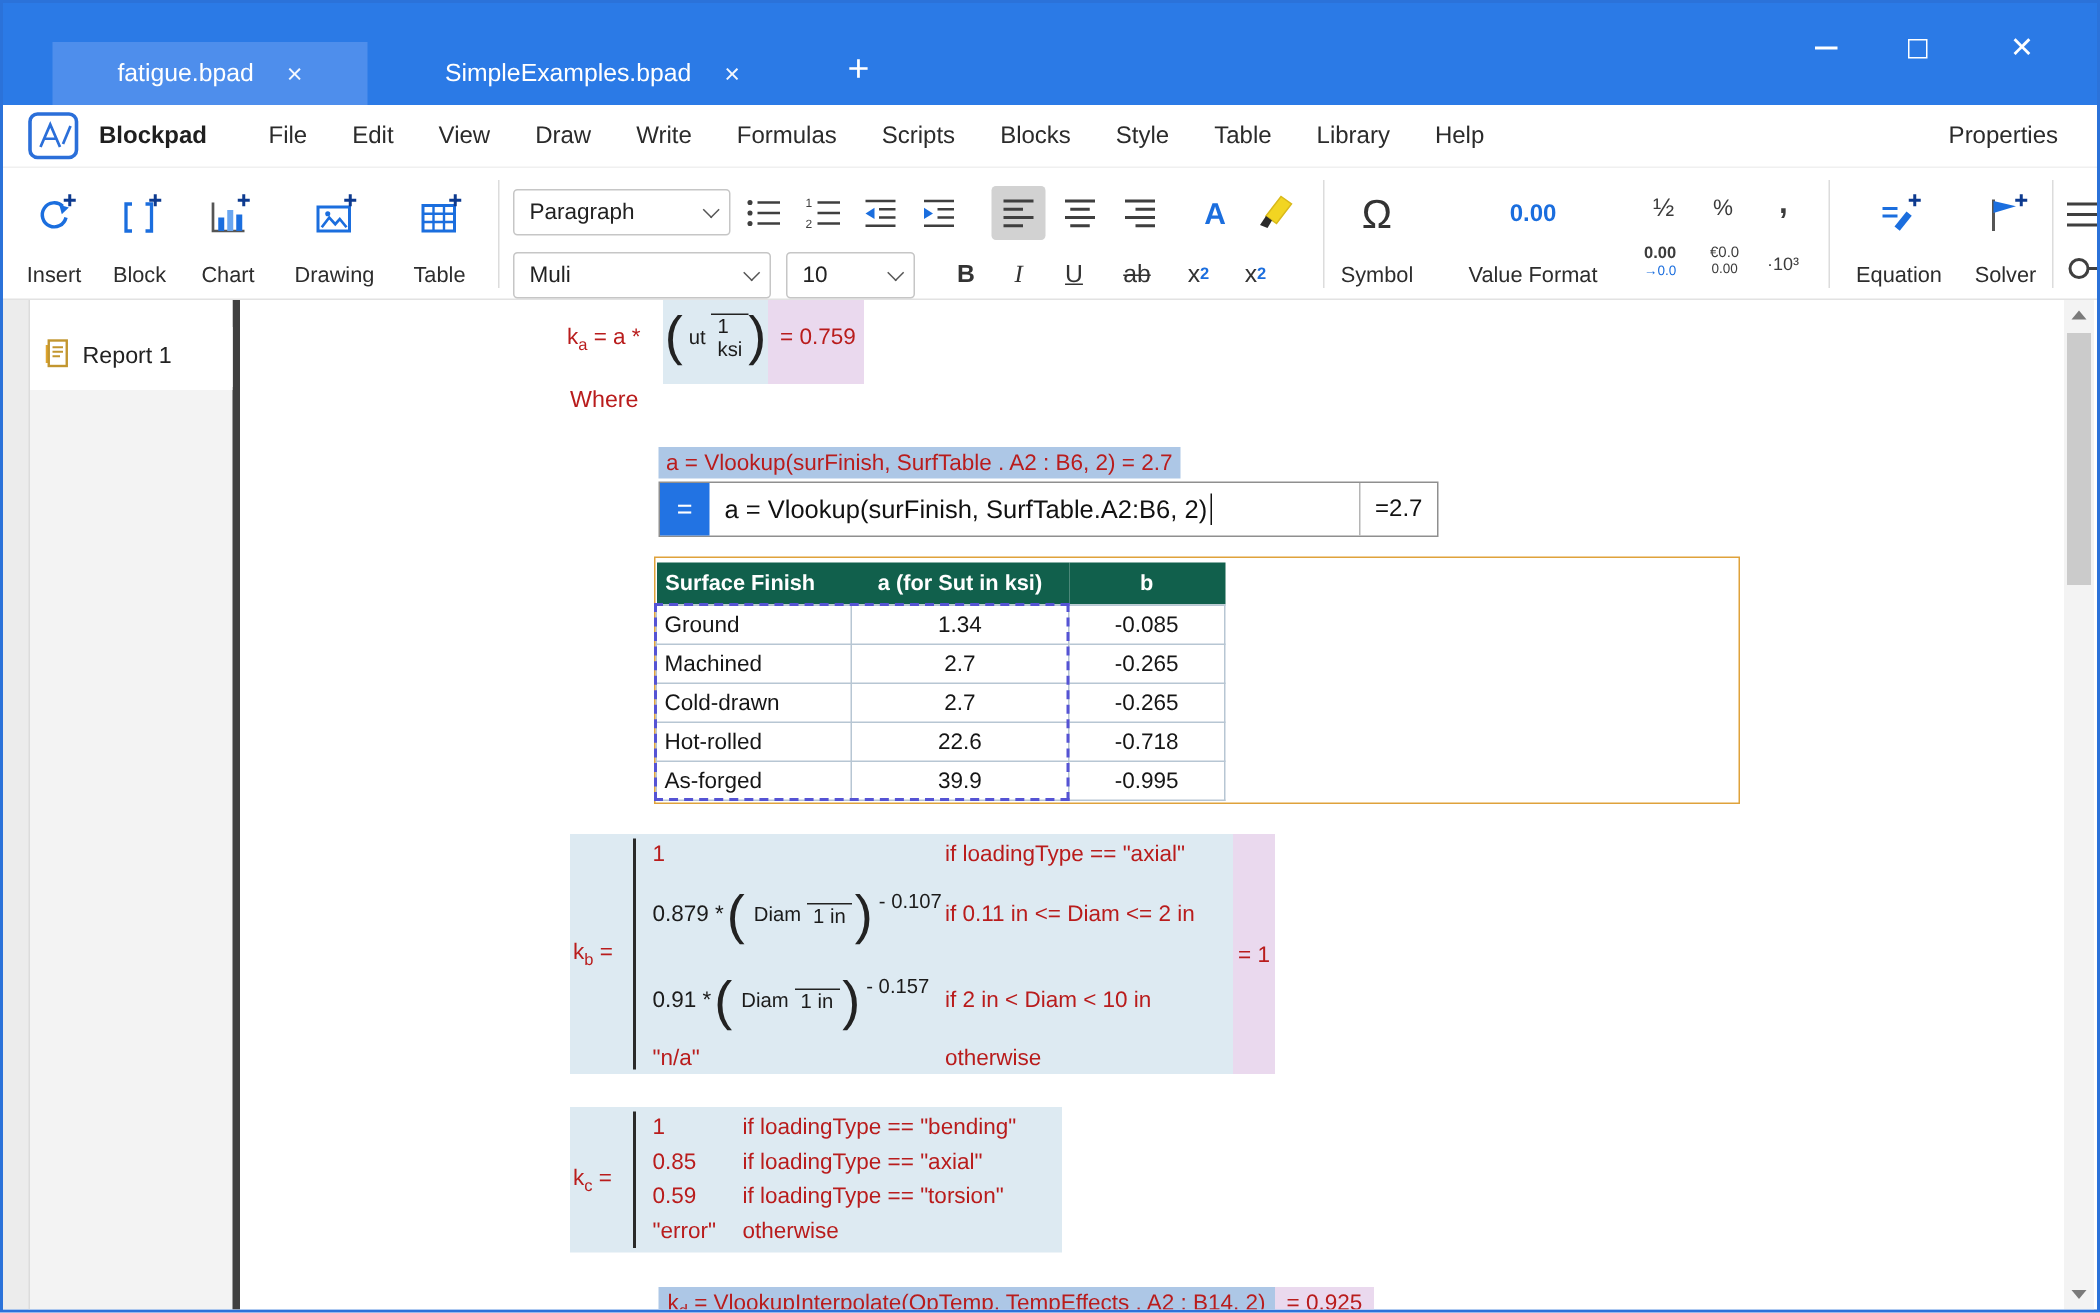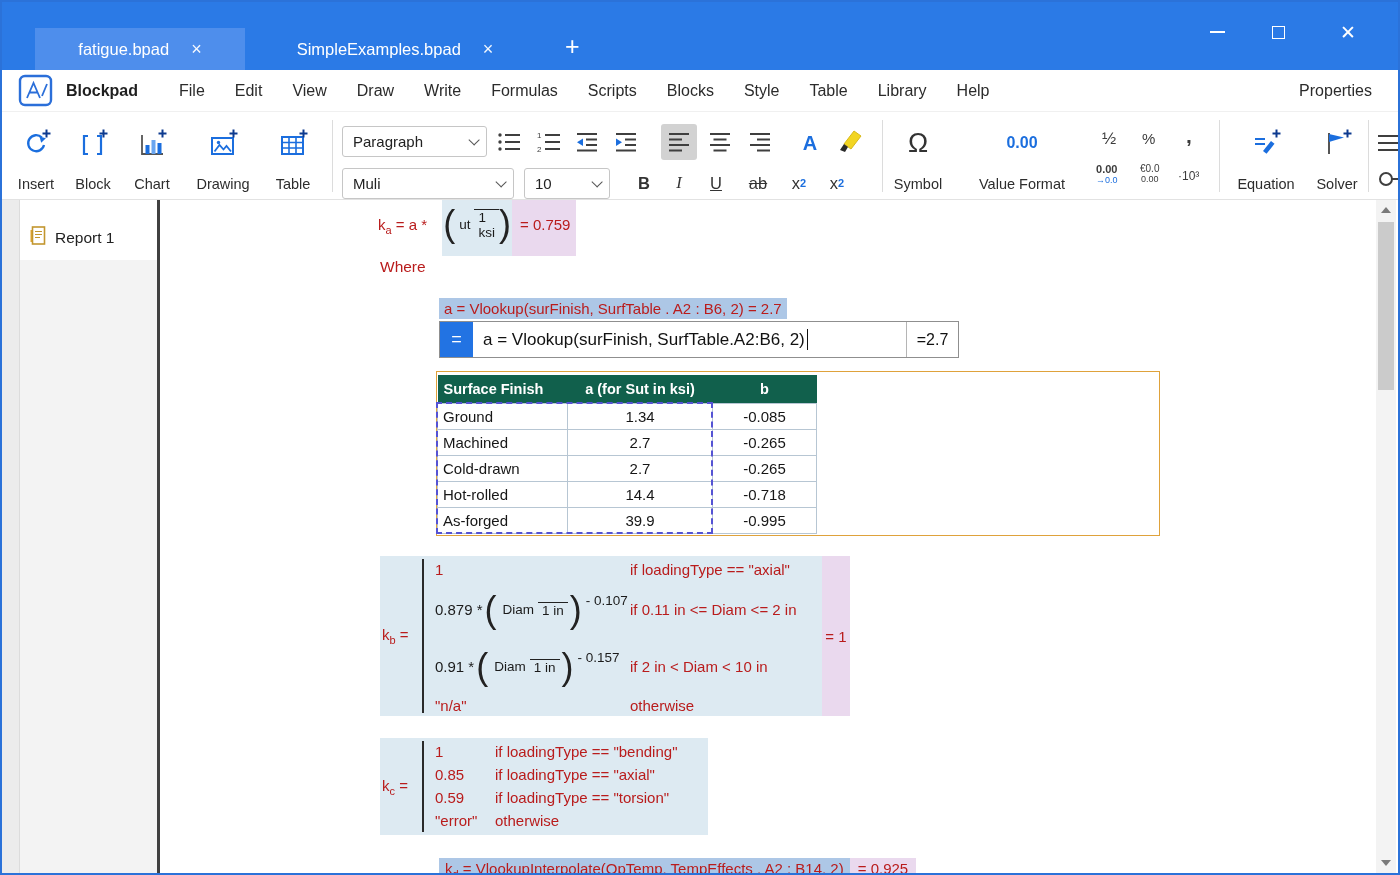--- a/index.html
+++ b/index.html
@@ -31,21 +31,21 @@
   .dd { position:absolute; height:31px; border:1px solid #c6c6c6; border-radius:3px; background:#fff; display:flex; align-items:center; padding:0 10px; font-size:15px; color:#222; }
   .chev { margin-left:auto; width:8px; height:8px; border-right:1.6px solid #555; border-bottom:1.6px solid #555; transform:rotate(45deg) translateY(-3px); }
   .sicon { position:absolute; display:flex; align-items:center; justify-content:center; }
   .sel { background:#d2d2d2; border-radius:3px; }
   .fmtbtn { position:absolute; font-size:16.5px; color:#333; display:flex; align-items:center; justify-content:center; height:26px; }
   .blueglyph { color:#1b6ede; font-weight:700; }
   .numtiny { position:absolute; color:#3c3c3c; text-align:center; line-height:1.05; }
 
   
   .leftstrip { position:absolute; left:0; top:198px; width:18px; bottom:0; background:#ececec; border-right:1px solid #dcdcdc; }
-  .sidebar { position:absolute; left:18px; top:198px; width:140px; bottom:0; background:#f3f3f3; border-right:3px solid #404040; }
+  .sidebar { position:absolute; left:18px; top:198px; width:140px; bottom:0; background:#f3f3f3; border-right:5px solid #404040; }
   .side-top { position:absolute; left:0; top:0; width:100%; height:60px; background:#fff; }
   .report-item { position:absolute; left:0; top:18px; width:100%; height:40px; background:#fff; display:flex; align-items:center; gap:9px; padding-left:10px; font-size:15.5px; color:#222; }
   .doc { position:absolute; left:158px; top:198px; width:1216px; height:673px; background:#fff; overflow:hidden; }
 
   .vscroll { position:absolute; left:1374px; top:198px; width:20px; bottom:0; background:#f3f3f3; }
   .sarrow-up { position:absolute; left:5px; top:7px; width:0; height:0; border-left:5px solid transparent; border-right:5px solid transparent; border-bottom:6px solid #7a7a7a; }
   .sarrow-down { position:absolute; left:5px; bottom:7px; width:0; height:0; border-left:5px solid transparent; border-right:5px solid transparent; border-top:6px solid #7a7a7a; }
   .sthumb { position:absolute; left:2px; top:22px; width:16px; height:168px; background:#cbcbcb; }
 
   
@@ -376,21 +376,21 @@
         <td class="num">2.7</td>
         <td class="num">-0.265</td>
       </tr>
       <tr>
         <td class="name">Cold-drawn</td>
         <td class="num">2.7</td>
         <td class="num">-0.265</td>
       </tr>
       <tr>
         <td class="name">Hot-rolled</td>
-        <td class="num">14.4</td>
+        <td class="num">22.6</td>
         <td class="num">-0.718</td>
       </tr>
       <tr>
         <td class="name">As-forged</td>
         <td class="num">39.9</td>
         <td class="num">-0.995</td>
       </tr>
     </tbody>
       </table>
     <div style="position:absolute;left:276px;top:171px;width:724px;height:165px;border:1px solid #dfa23b;pointer-events:none;"></div>

